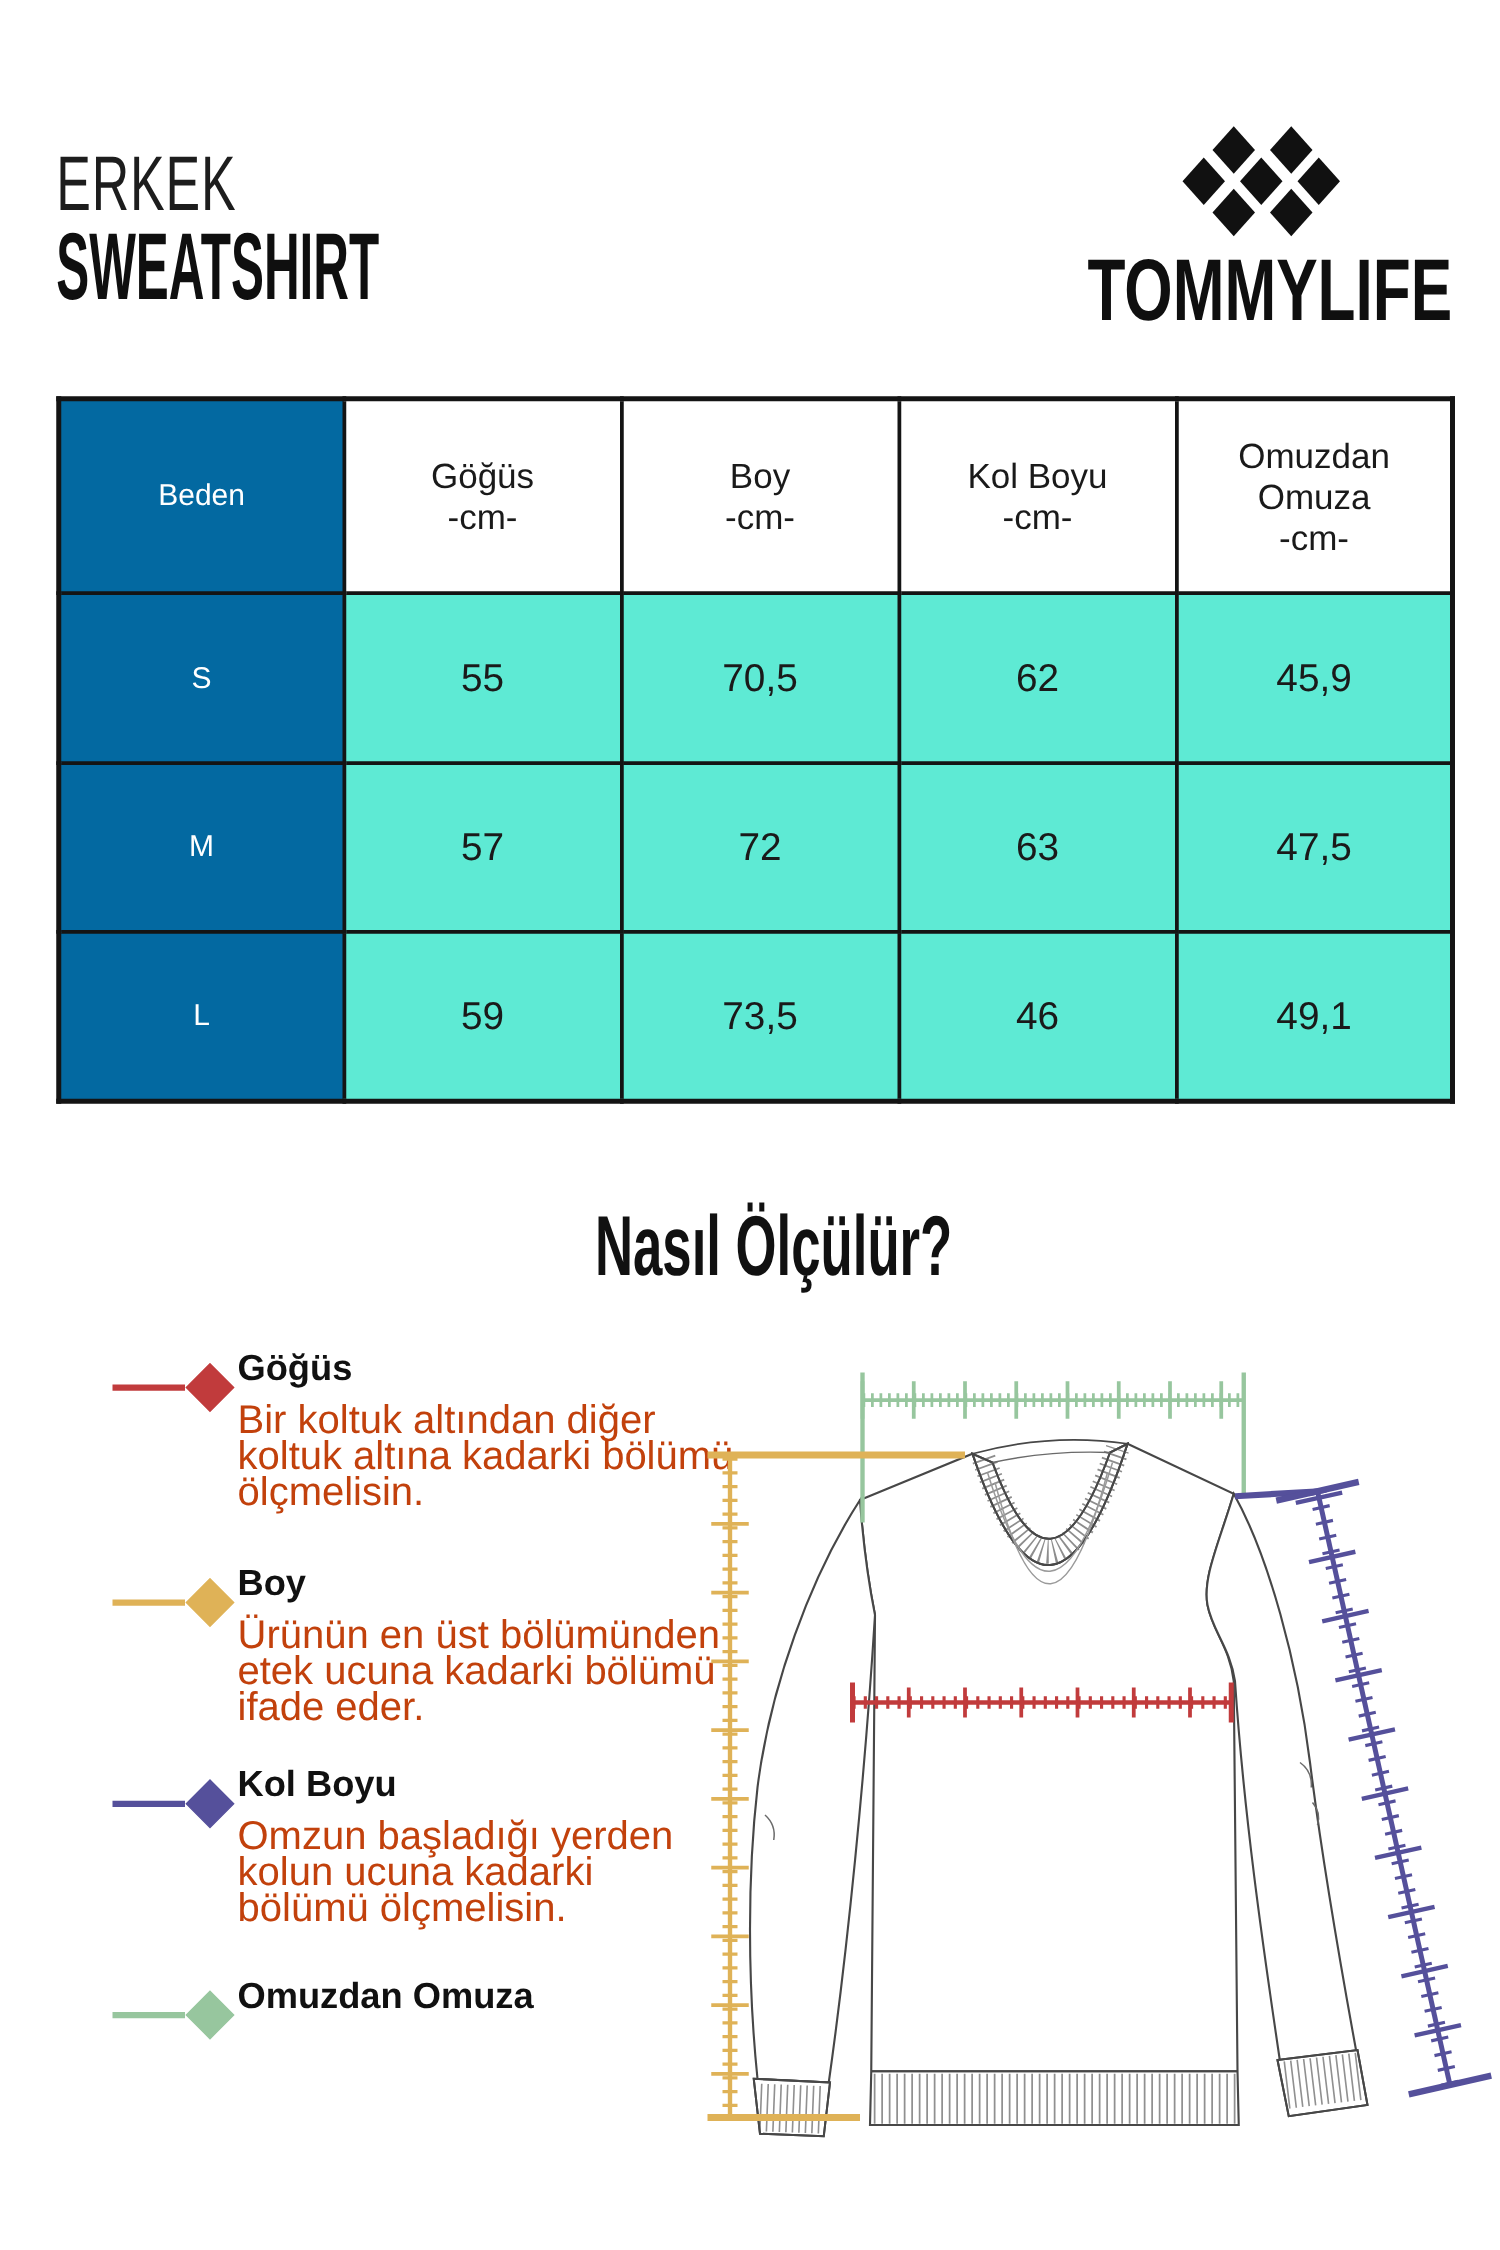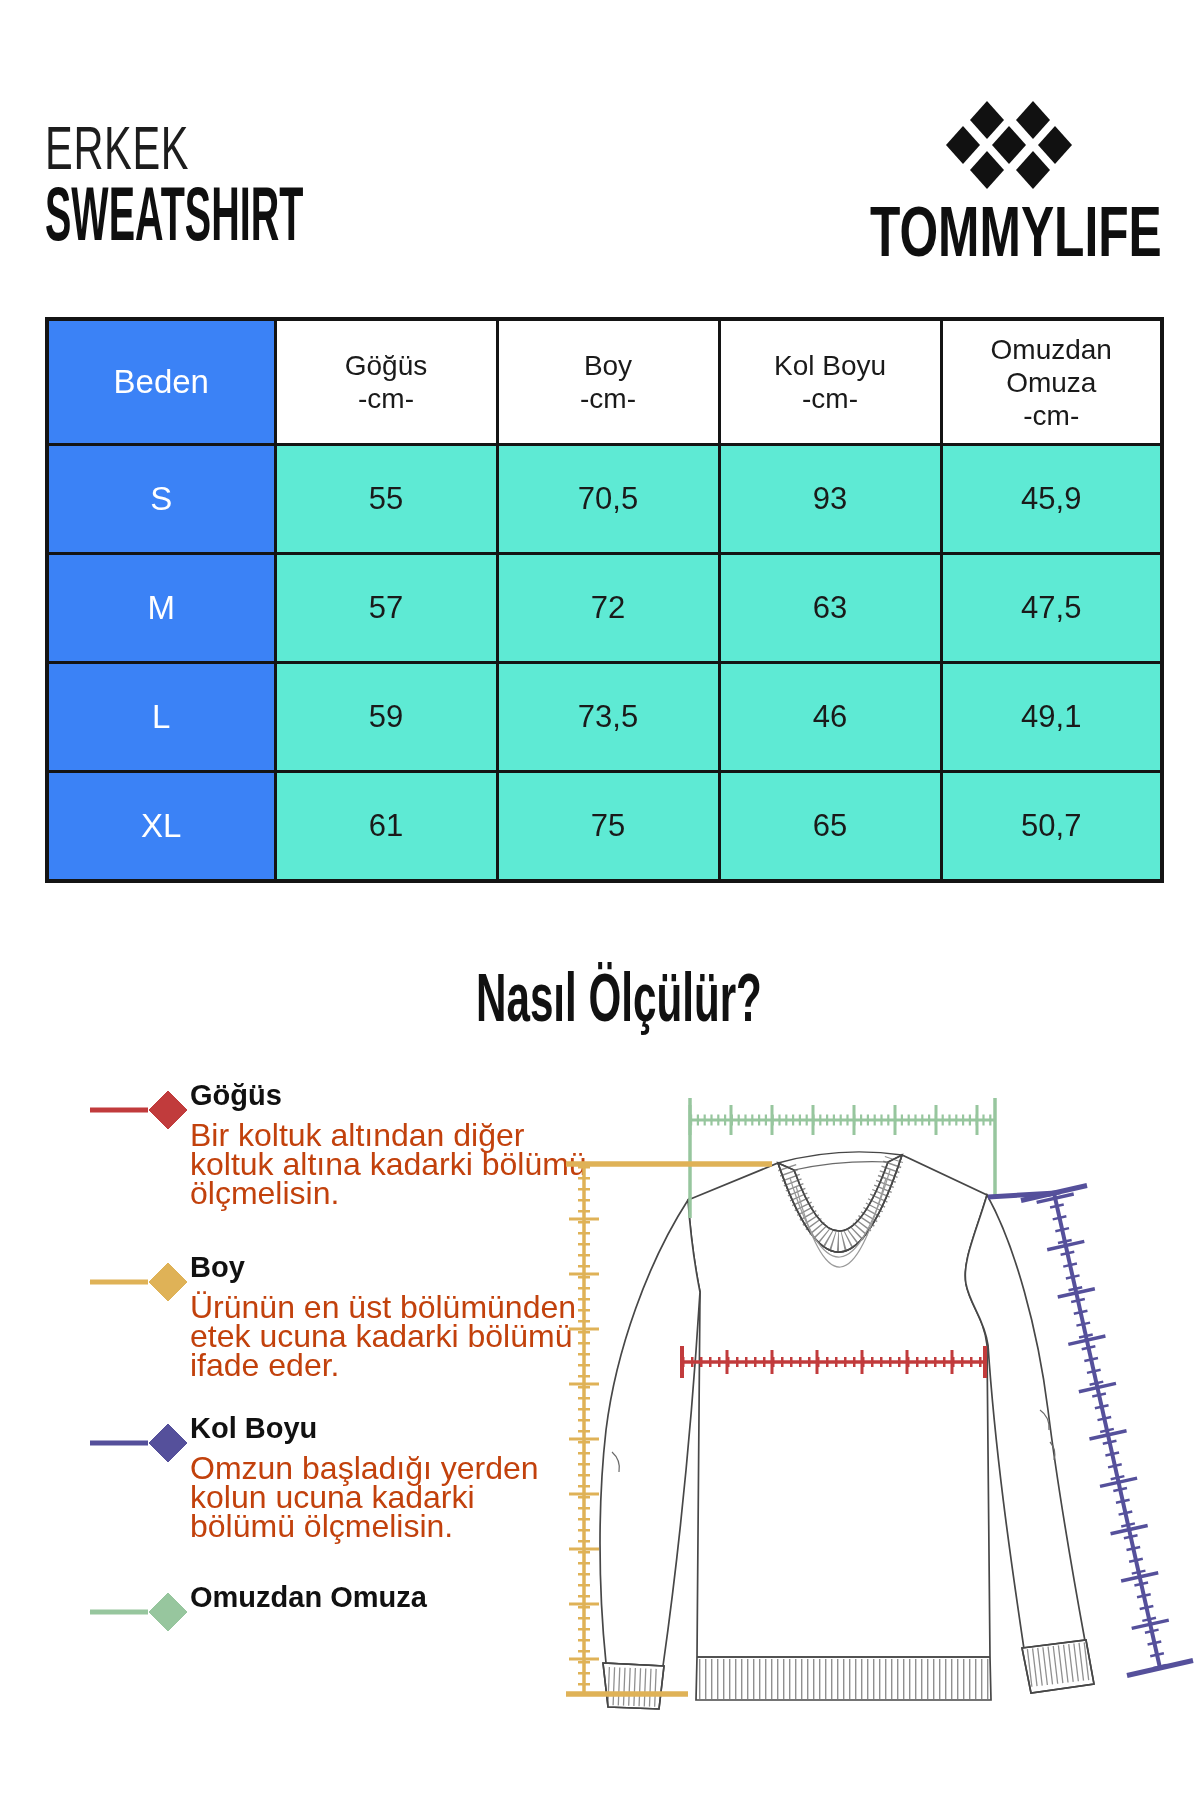--- a/index.html
+++ b/index.html
@@ -16,21 +16,21 @@
          transform:scaleX(0.71);transform-origin:center top;white-space:nowrap;color:#0f0f0f;}
 
   
   table.size{position:absolute;left:45px;top:317px;width:1115px;height:566px;
              border-collapse:collapse;table-layout:fixed;}
   table.size th, table.size td{border:3px solid #141414;text-align:center;vertical-align:middle;
              padding:0;font-weight:400;}
   table.size{border:4px solid #141414;}
   th.dim{font-size:28px;line-height:1.18;color:#1a1a1a;}
   th.dim .unit{display:block;font-size:28px;}
-  .sizecol{background:#3b82f6;color:#ffffff;font-size:33px;}
+  .sizecol{background:#0369a1;color:#ffffff;font-size:24px;}
   td.val{font-size:31px;color:#1a1a1a;background:#5eead4;}
   tr.hdr{height:106px;}
   tr.datarow{height:92px;}
 
   
   .howto-title{left:400px;top:958px;width:400px;text-align:center;font-size:68px;font-weight:700;
                transform:scaleX(0.62);transform-origin:center top;white-space:nowrap;color:#111;}
   .legend-item{display:flex;flex-direction:row;align-items:flex-start;}
   .legend-icon{flex:0 0 110px;margin-top:2px;}
   .legend-text{margin-left:-6px;}
@@ -83,43 +83,36 @@
       </th>
       <th class="dim">
         <span style="display:block;max-width:180px;margin:0 auto;">Omuzdan Omuza</span>
         <span class="unit">-cm-</span>
       </th>
     </tr>
     <tr class="datarow">
       <td class="sizecol">S</td>
       <td class="val">55</td>
       <td class="val">70,5</td>
-      <td class="val">93</td>
+      <td class="val">62</td>
       <td class="val">45,9</td>
     </tr>
     <tr class="datarow">
       <td class="sizecol">M</td>
       <td class="val">57</td>
       <td class="val">72</td>
       <td class="val">63</td>
       <td class="val">47,5</td>
     </tr>
     <tr class="datarow">
       <td class="sizecol">L</td>
       <td class="val">59</td>
       <td class="val">73,5</td>
       <td class="val">46</td>
       <td class="val">49,1</td>
-    </tr>
-    <tr class="datarow">
-      <td class="sizecol">XL</td>
-      <td class="val">61</td>
-      <td class="val">75</td>
-      <td class="val">65</td>
-      <td class="val">50,7</td>
     </tr>
   </tbody>
     </table>
 
   <div class="abs howto-title">Nasıl Ölçülür?</div>
 
   <div class="abs legend-item" style="left:86px;top:1080px;">
     <svg class="legend-icon" width="110" height="56" viewBox="0 0 110 56">
       <g stroke="#C13B3C">
         <line x1="4" y1="28" x2="62" y2="28" stroke-width="5"></line>

